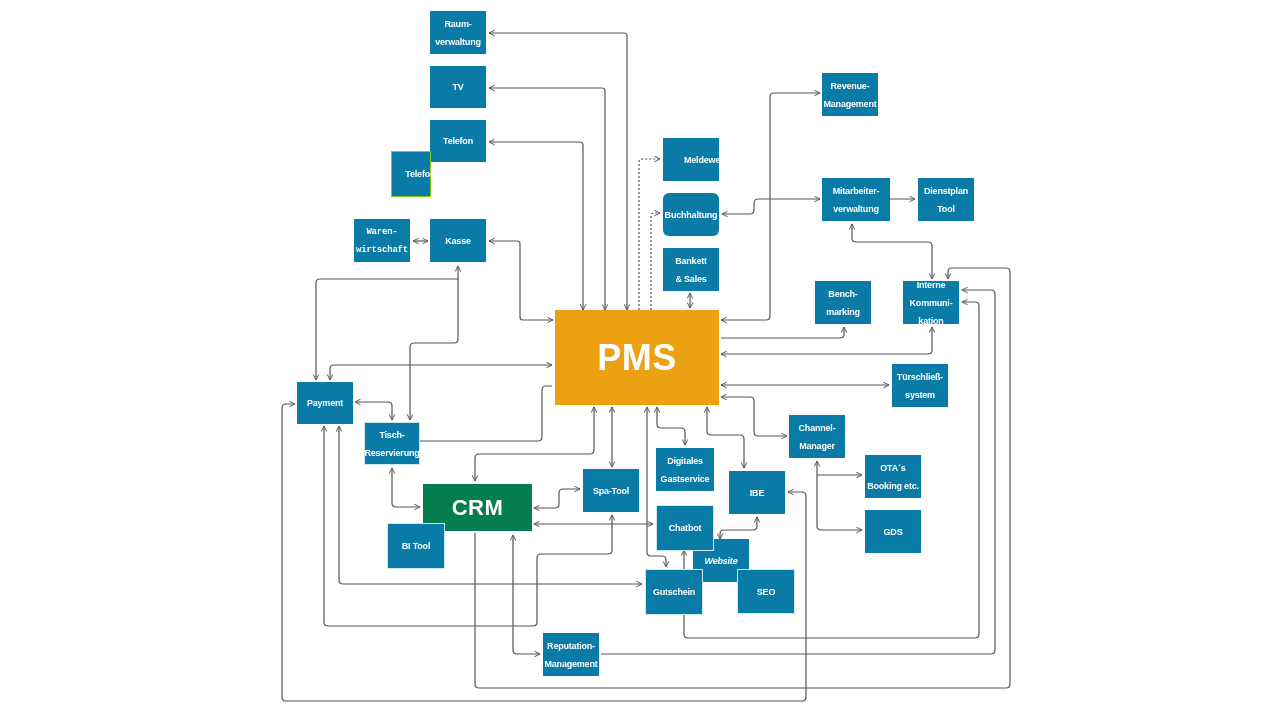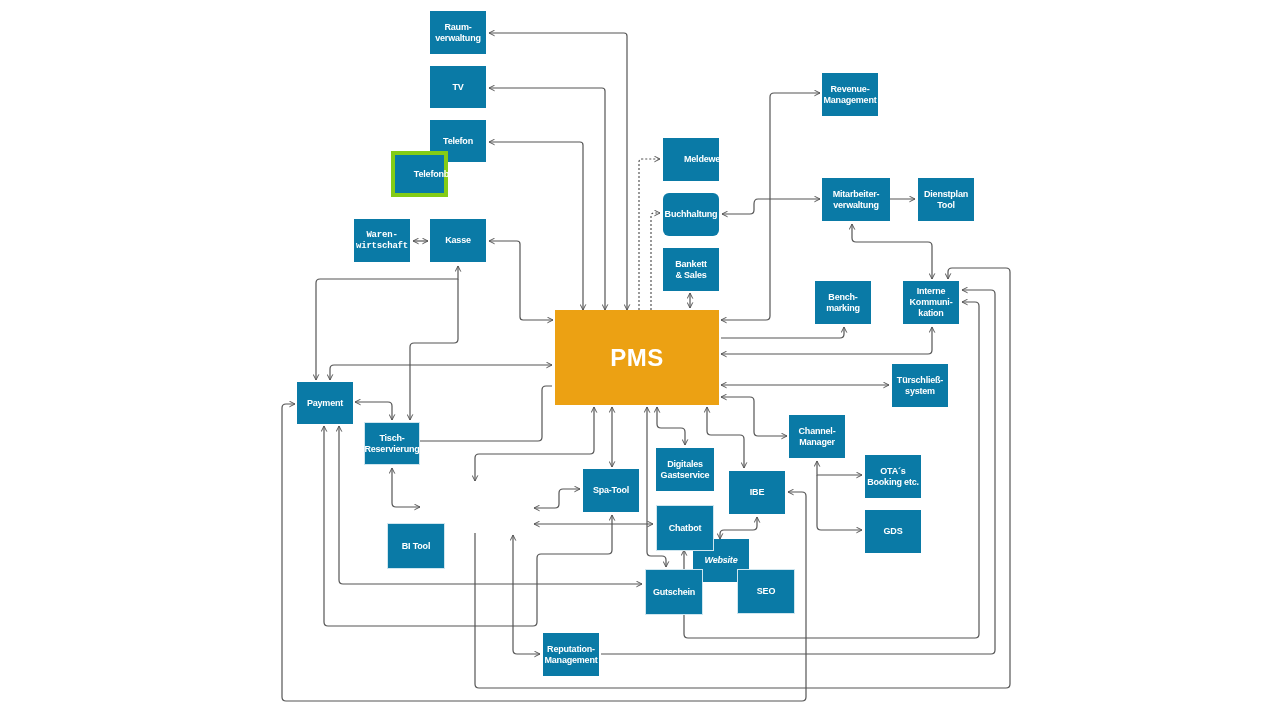--- a/index.html
+++ b/index.html
@@ -3,24 +3,24 @@
 <meta charset="utf-8">
 <style>
   html, body { margin: 0; padding: 0; background: #ffffff; }
   body { width: 1275px; height: 718px; position: relative; overflow: hidden; font-family: "Liberation Sans", "DejaVu Sans", sans-serif; }
   #stage { position: absolute; left: 0; top: 0; width: 1275px; height: 718px; }
   svg#wires { position: absolute; left: 0; top: 0; width: 1275px; height: 718px; }
   .box {
     position: absolute; box-sizing: border-box;
     background: #0a7aa6; color: #ffffff;
     display: flex; align-items: center; justify-content: center; text-align: center;
-    font-weight: bold; font-size: 9px; line-height: 11px; letter-spacing: -0.2px;
+    font-weight: bold; font-size: 9px; line-height: 18px; letter-spacing: -0.2px;
     white-space: pre-line; cursor: pointer;
   }
-  .box.pms { background: #eca113; font-size: 24px; line-height: 36px; letter-spacing: 0.5px; }
+  .box.pms { background: #eca113; font-size: 36px; line-height: 36px; letter-spacing: 0.5px; }
   .box.crm { background: #047d4f; font-size: 22px; line-height: 24px; letter-spacing: 0.5px; }
 </style>
 </head>
 <body>
 
 <div id="stage">
   <svg id="wires" viewBox="0 0 1275 718">
     <defs>
       <marker id="ah" viewBox="0 0 10 10" refX="9" refY="5" markerWidth="7" markerHeight="7" orient="auto-start-reverse" markerUnits="userSpaceOnUse">
         <path d="M1,1 L9,5 L1,9" fill="none" stroke="#555" stroke-width="1.4"></path>
@@ -89,21 +89,21 @@
       <path d="M475,533 L475,684 Q475,688 479,688 L1006,688 Q1010,688 1010,684 L1010,272 Q1010,268 1006,268 L952,268 Q948,268 948,272 L948,279" marker-end="url(#ah)"></path>
 
       <path d="M295,404 L286,404 Q282,404 282,408 L282,697 Q282,701 286,701 L802,701 Q806,701 806,697 L806,496 Q806,492 802,492 L788,492" marker-start="url(#ah)" marker-end="url(#ah)"></path>
     </g>
   </svg>
 
   <div class="box" style="left:430px;top:11px;width:56px;height:43px;">Raum-
 verwaltung</div>
   <div class="box" style="left:430px;top:66px;width:56px;height:42px;">TV</div>
   <div class="box" style="left:430px;top:120px;width:56px;height:42px;">Telefon</div>
-  <div class="box" style="left:391px;top:151px;width:57px;height:46px;border:4px solid #84cc16;padding-left:32px;">Telefonbot</div>
+  <div class="box" style="left:391px;top:151px;width:40px;height:46px;border:1px solid #84cc16;padding-left:32px;">Telefonbot</div>
   <div class="box" style="left:354px;top:219px;width:56px;height:43px;font-family:Liberation Mono, monospace;">Waren-
 wirtschaft</div>
   <div class="box" style="left:430px;top:219px;width:56px;height:43px;">Kasse</div>
 
   <div class="box" style="left:663px;top:138px;width:56px;height:43px;padding-left:37px;">Meldewesen</div>
   <div class="box" style="left:663px;top:193px;width:56px;height:43px;border-radius:6px;">Buchhaltung</div>
   <div class="box" style="left:663px;top:248px;width:56px;height:43px;">Bankett
 &amp; Sales</div>
 
   <div class="box" style="left:822px;top:73px;width:56px;height:43px;">Revenue-
@@ -125,20 +125,21 @@
   <div class="box" style="left:789px;top:415px;width:56px;height:43px;">Channel-
 Manager</div>
   <div class="box" style="left:865px;top:455px;width:56px;height:43px;">OTA´s
 Booking etc.</div>
   <div class="box" style="left:865px;top:510px;width:56px;height:43px;">GDS</div>
 
   <div class="box" style="left:297px;top:382px;width:56px;height:42px;">Payment</div>
   <div class="box" style="left:364px;top:422px;width:56px;height:43px;border:1px solid #cfe6ef;">Tisch-
 Reservierung</div>
 
+  <div class="box crm" style="left:423px;top:484px;width:109px;height:47px;">CRM</div>
   <div class="box" style="left:387px;top:523px;width:58px;height:46px;border:1px solid #cfe6ef;">BI Tool</div>
 
   <div class="box" style="left:583px;top:469px;width:56px;height:43px;">Spa-Tool</div>
   <div class="box" style="left:656px;top:448px;width:58px;height:43px;">Digitales
 Gastservice</div>
   <div class="box" style="left:729px;top:471px;width:56px;height:43px;">IBE</div>
 
   <div class="box" style="left:693px;top:539px;width:56px;height:43px;font-style:italic;">Website</div>
   <div class="box" style="left:656px;top:505px;width:58px;height:46px;border:1px solid #cfe6ef;">Chatbot</div>
   <div class="box" style="left:645px;top:569px;width:58px;height:46px;border:1px solid #cfe6ef;">Gutschein</div>

